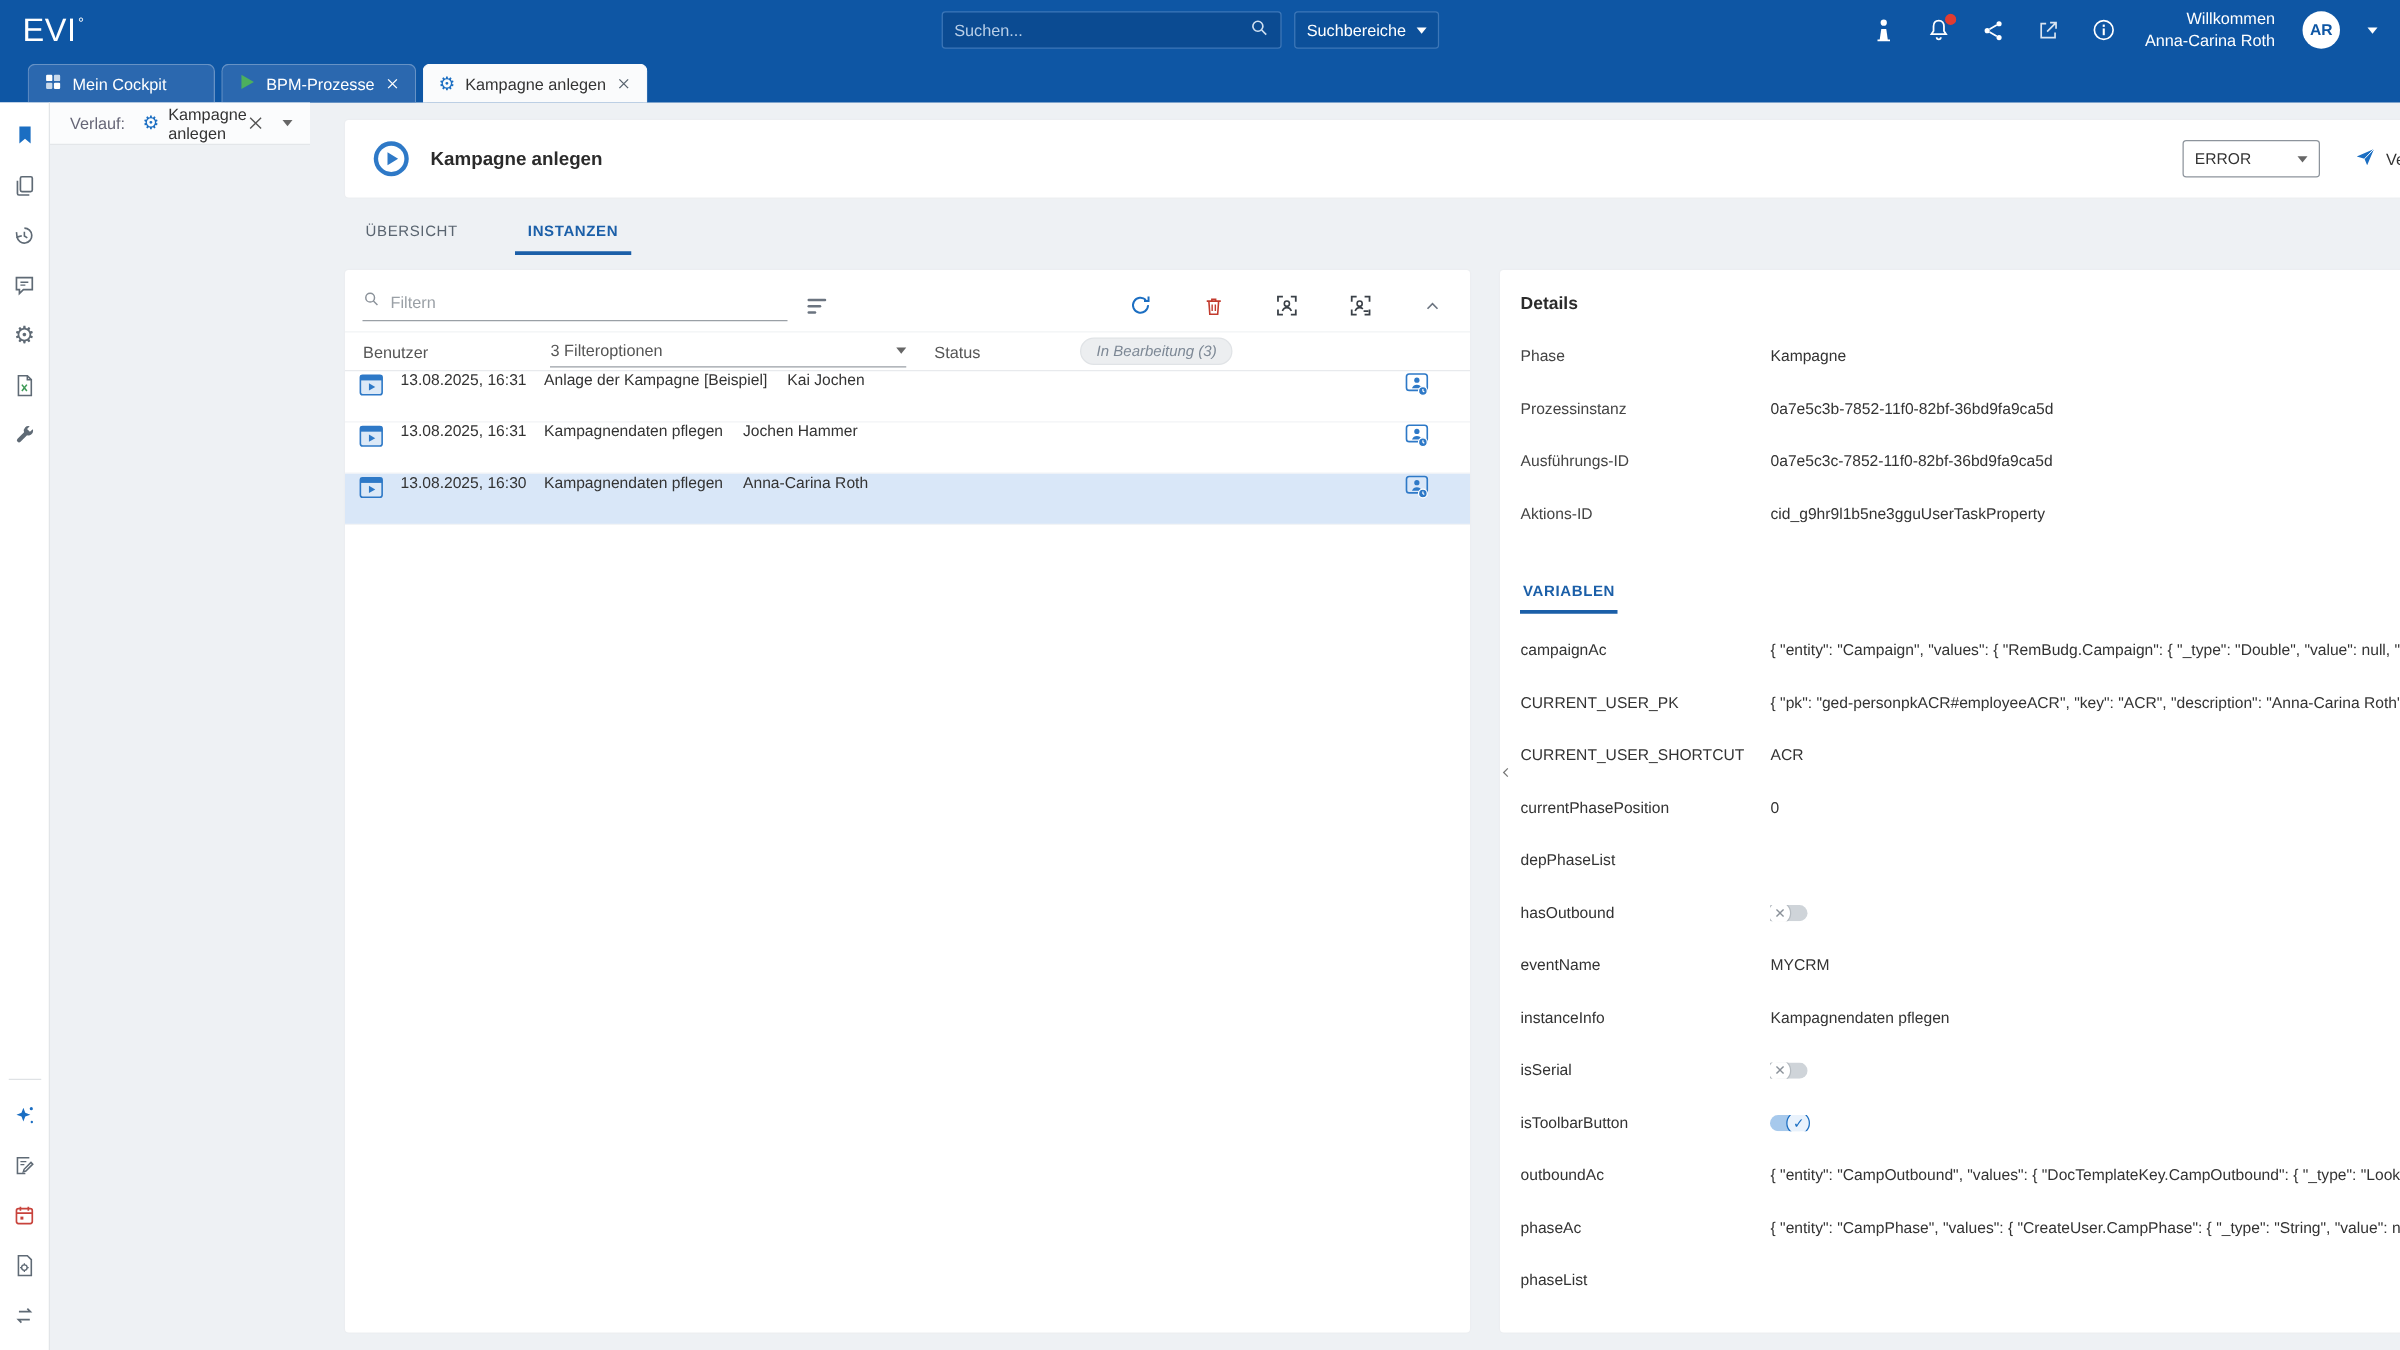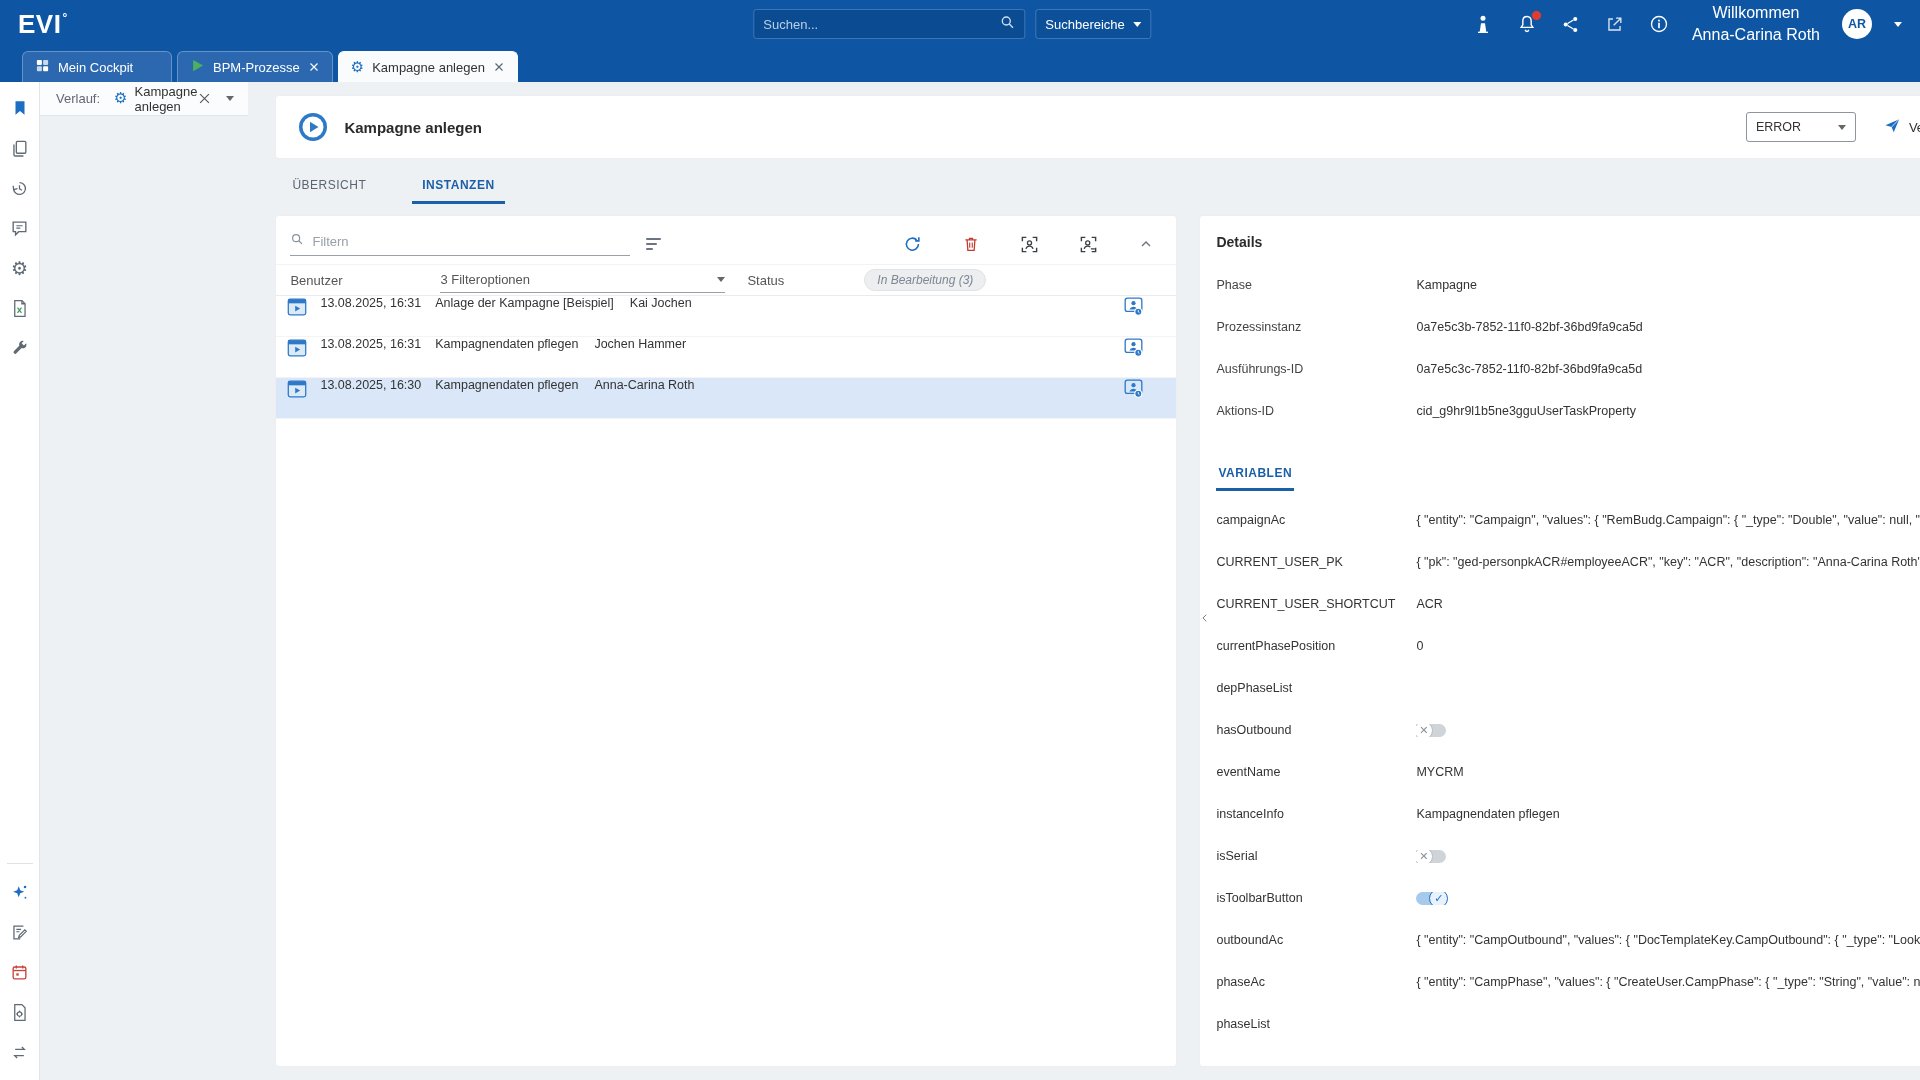--- a/index.html
+++ b/index.html
@@ -1,30 +1,30 @@
 <!DOCTYPE html>
 <html><head>
 <meta charset="utf-8">
 <style>
   *{margin:0;padding:0;box-sizing:border-box}
   html,body{width:1920px;height:1080px;overflow:hidden;font-family:"Liberation Sans",sans-serif;color:#333;background:#eef1f4}
 
   
   .topbar{height:48px;background:#0e56a4;display:flex;align-items:center;padding:0 18px;position:relative;z-index:5}
-  .logo{color:#fff;font-size:26px;font-weight:bold;letter-spacing:.5px;display:flex;align-items:flex-start;cursor:pointer}
+  .logo{color:#fff;font-size:26px;font-weight:normal;letter-spacing:.5px;display:flex;align-items:flex-start;cursor:pointer}
   .logo .mark{font-size:12px;margin-top:2px;margin-left:1px}
   .search-group{position:absolute;left:50%;transform:translateX(-52%);display:flex;align-items:center;gap:10px}
   .search-box{width:272px;height:30px;background:#0b4b92;border:1px solid #3d77b8;border-radius:3px;display:flex;align-items:center;padding:0 9px}
   .search-box input{flex:1;background:transparent;border:none;outline:none;color:#e4eefa;font-size:13px}
   .search-box input::placeholder{color:#b9cfe8}
   .scope-select{height:30px;min-width:112px;background:#0c509a;border:1px solid #3d77b8;border-radius:3px;color:#fff;font-size:13px;display:flex;align-items:center;justify-content:space-between;padding:0 9px;gap:8px;cursor:pointer}
   .topbar-right{margin-left:auto;display:flex;align-items:center;gap:22px}
   .tb-icon{width:22px;height:22px;display:flex;align-items:center;justify-content:center;position:relative;cursor:pointer}
   .badge-dot{position:absolute;top:-3px;right:-4px;width:11px;height:11px;border-radius:50%;background:#e03c31;border:1.5px solid #0e56a4}
-  .welcome{color:#fff;font-size:16px;text-align:center;line-height:1.35}
+  .welcome{color:#fff;font-size:13px;text-align:right;line-height:1.35}
   .avatar{width:30px;height:30px;border-radius:50%;background:#fff;color:#0e56a4;font-weight:bold;font-size:12.5px;display:flex;align-items:center;justify-content:center;cursor:pointer}
 
   
   .tabstrip{height:34px;background:#0e56a4;display:flex;align-items:flex-end;padding-left:22px;gap:5px}
   .wtab{height:31px;display:flex;align-items:center;gap:8px;padding:0 12px;border-radius:6px 6px 0 0;background:#2b68af;border:1px solid rgba(255,255,255,.28);border-bottom:none;color:#fff;font-size:13px;cursor:pointer;min-width:150px}
   .wtab.active{background:#fafbfc;color:#333;border-color:#fafbfc}
   .wtab .tab-close{margin-left:auto;display:flex;cursor:pointer}
   .gear-glyph::before{content:"⚙"}
   .gear-glyph{font-family:"DejaVu Sans",sans-serif;font-style:normal;line-height:1}
 

